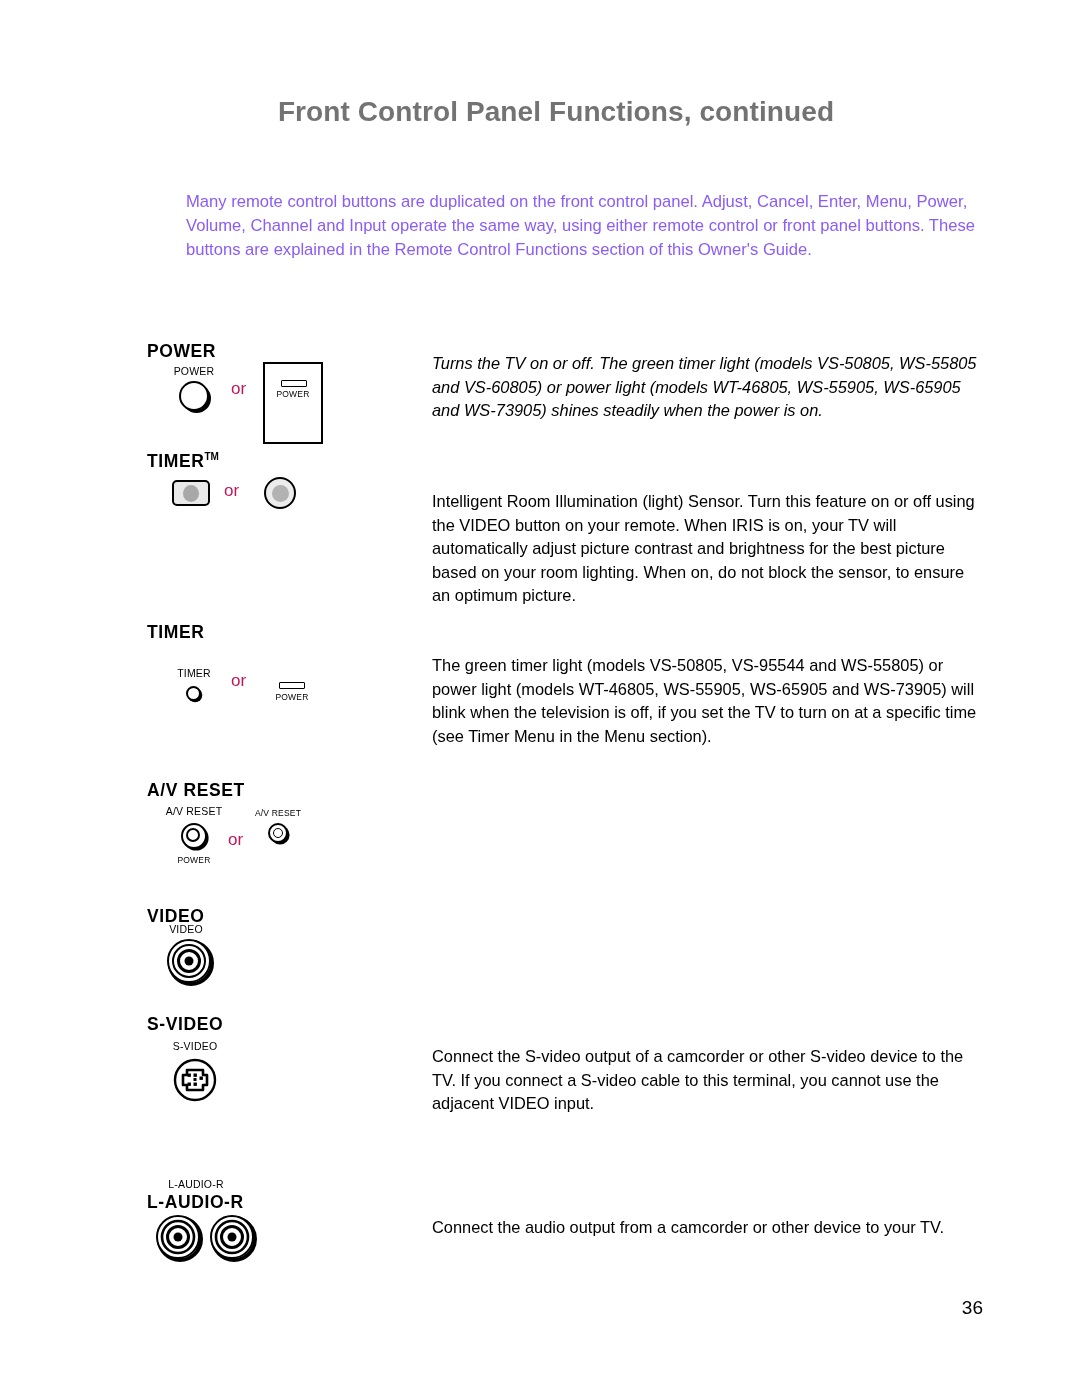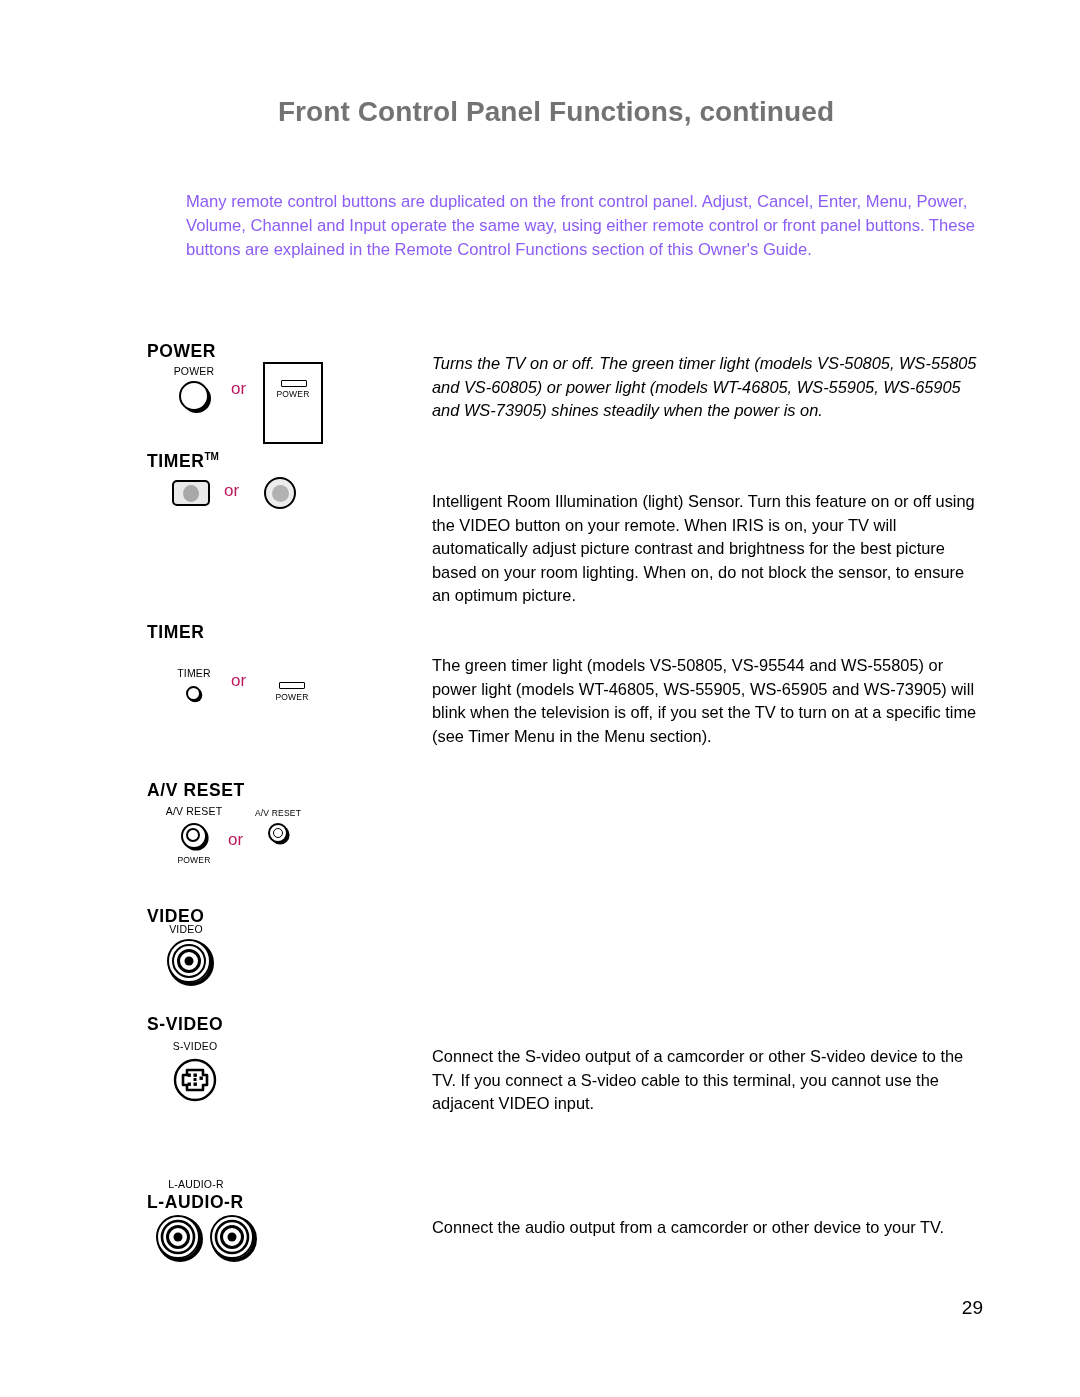--- a/index.html
+++ b/index.html
@@ -331,15 +331,15 @@
       <circle cx="25" cy="25" r="21" fill="none" stroke="#000" stroke-width="4"></circle>
       <circle cx="23" cy="23" r="21" fill="#fff" stroke="#000" stroke-width="2"></circle>
       <circle cx="23" cy="23" r="16" fill="#fff" stroke="#000" stroke-width="2.6"></circle>
       <circle cx="23" cy="23" r="10.5" fill="#fff" stroke="#000" stroke-width="3"></circle>
       <circle cx="23" cy="23" r="4.5" fill="#000"></circle>
     </svg>
   </div>
 
   <div class="desc" style="top:1216px;">Connect the audio output from a camcorder or other device to your TV.</div>
 
-  <div class="pageno">29</div>
+  <div class="pageno">36</div>
 
 </div>
 
 </body></html>

